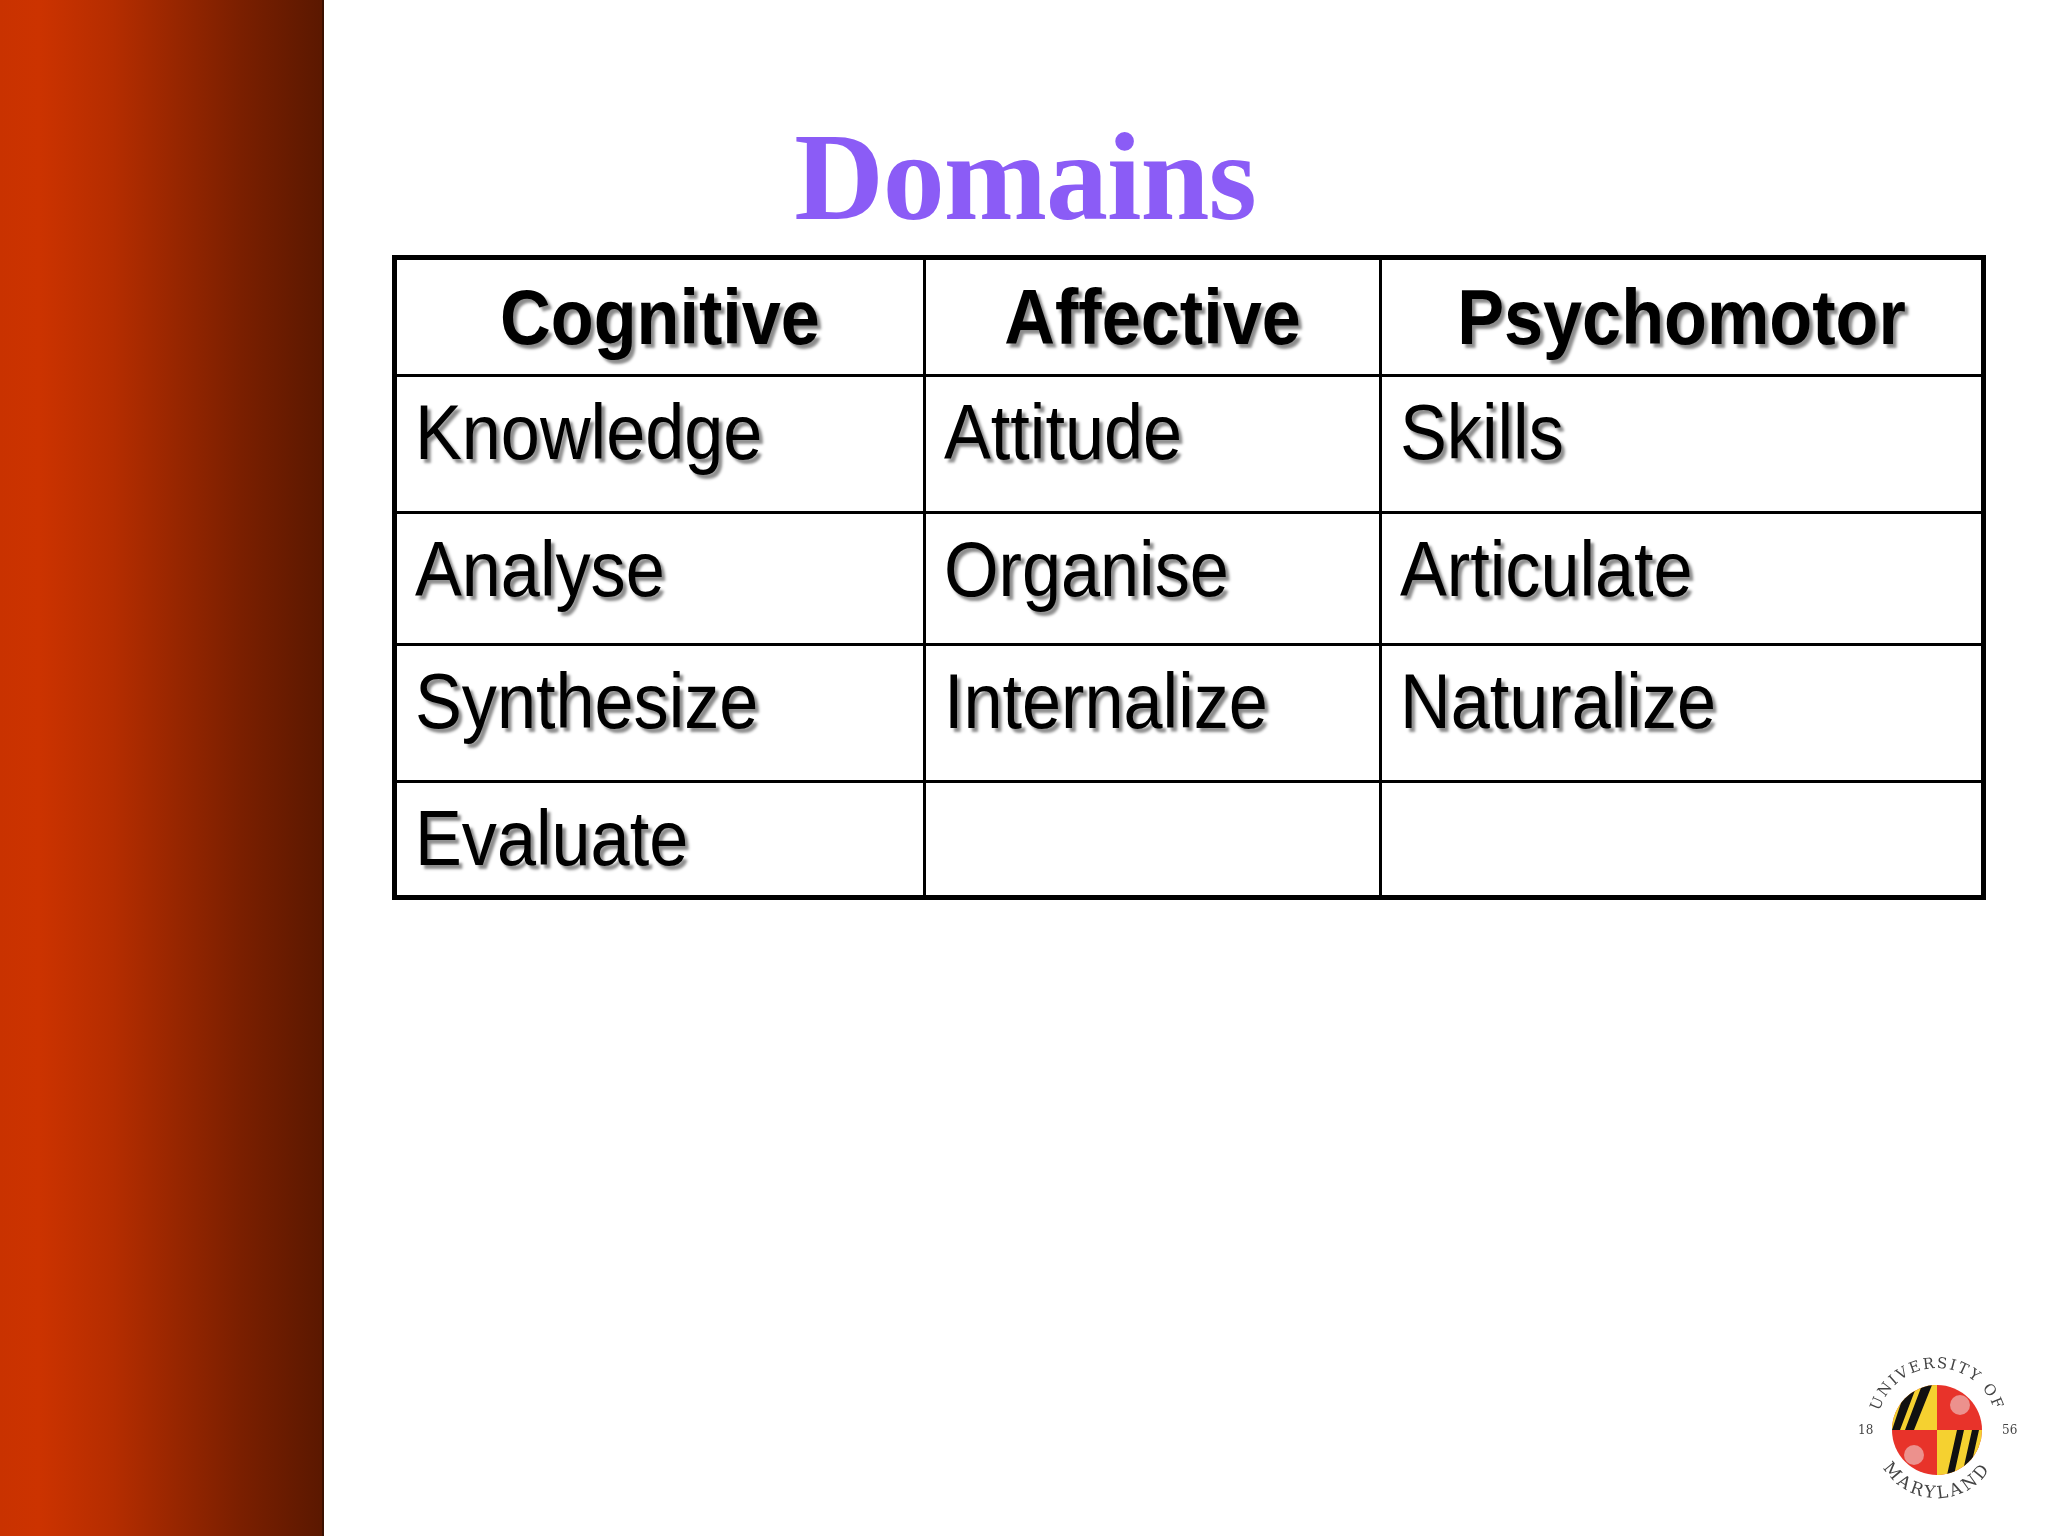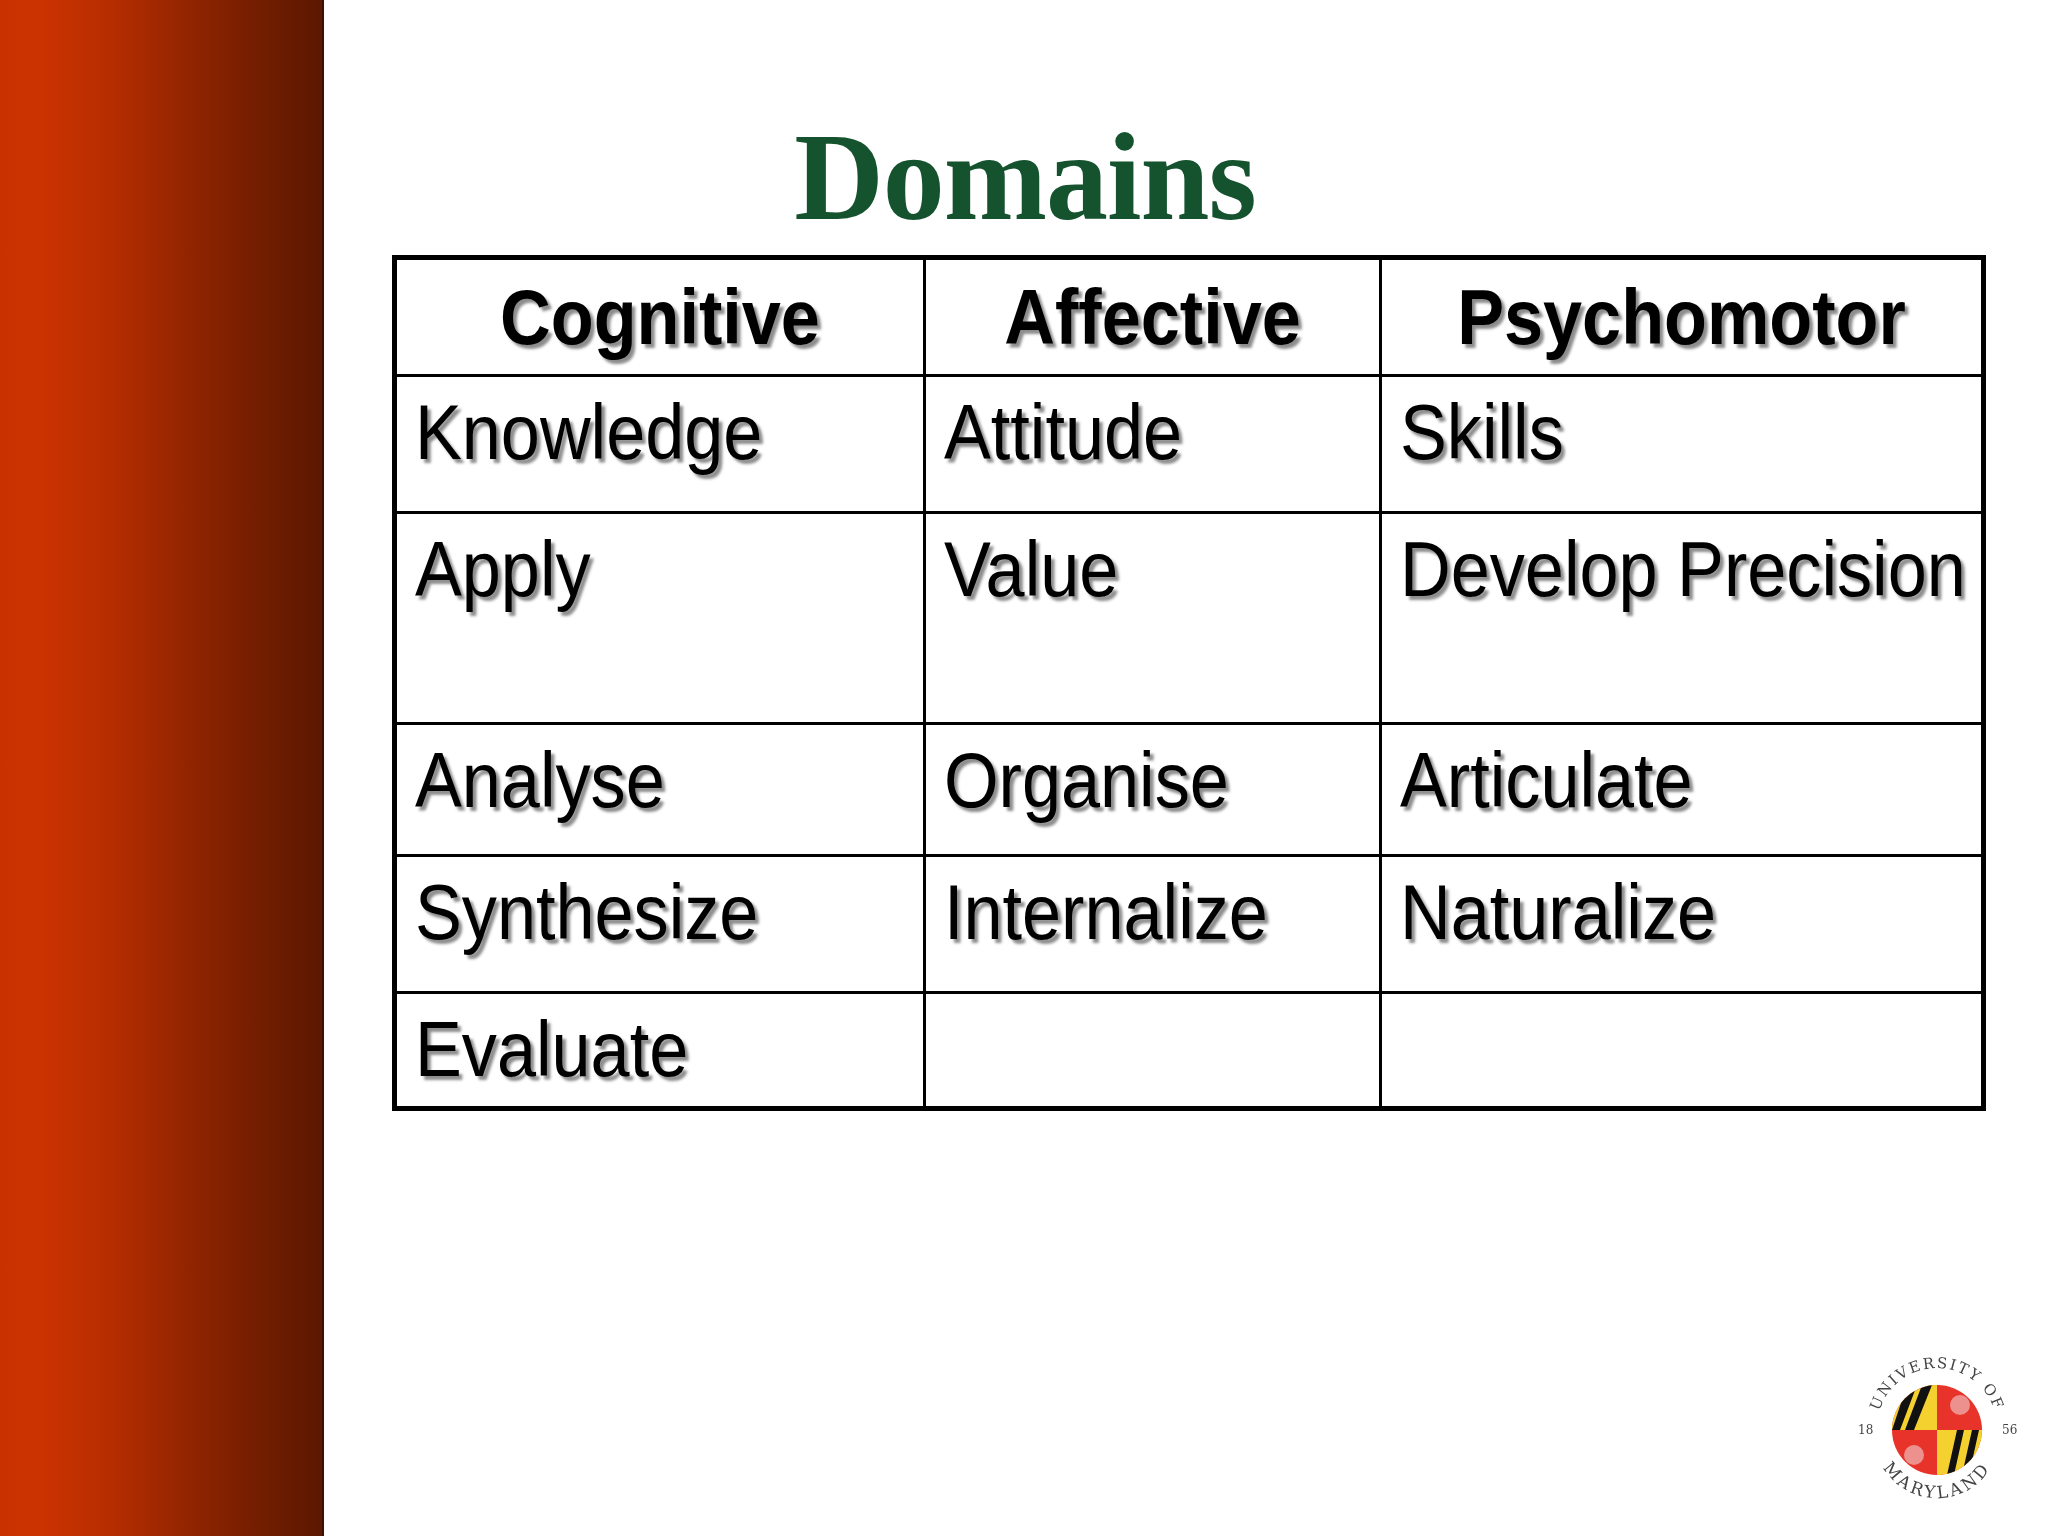--- a/index.html
+++ b/index.html
@@ -12,21 +12,21 @@
     position: absolute; left: 0; top: 0; width: 324px; height: 1536px;
     background: linear-gradient(to right, #c93200 0%, #cc3300 12%, #b52d00 35%, #972600 55%, #7a1f00 75%, #5b1800 100%);
     border-right: 2px solid #3a1000;
     box-sizing: border-box;
   }
   .title {
     position: absolute; left: 700px; width: 650px; top: 108px;
     text-align: center;
     font-family: "Liberation Serif", serif;
     font-weight: bold; font-size: 124px; line-height: 140px;
-    color: #14532d;
+    color: #8b5cf6;
     letter-spacing: -1px;
   }
   .table-wrap {
     position: absolute; left: 356px; top: 255px;
   }
   table {
     border-collapse: collapse;
     border: 5px solid #000;
     table-layout: fixed;
     margin-left: 36px;
@@ -95,31 +95,20 @@
         <td>
             <span class="txt">Knowledge</span>
           </td>
         <td>
             <span class="txt">Attitude</span>
           </td>
         <td>
             <span class="txt">Skills</span>
           </td>
       </tr>
-      <tr style="height:211px">
-        <td>
-            <span class="txt">Apply</span>
-          </td>
-        <td>
-            <span class="txt">Value</span>
-          </td>
-        <td>
-            <span class="txt">Develop Precision</span>
-          </td>
-      </tr>
       <tr style="height:132px">
         <td>
             <span class="txt">Analyse</span>
           </td>
         <td>
             <span class="txt">Organise</span>
           </td>
         <td>
             <span class="txt">Articulate</span>
           </td>

